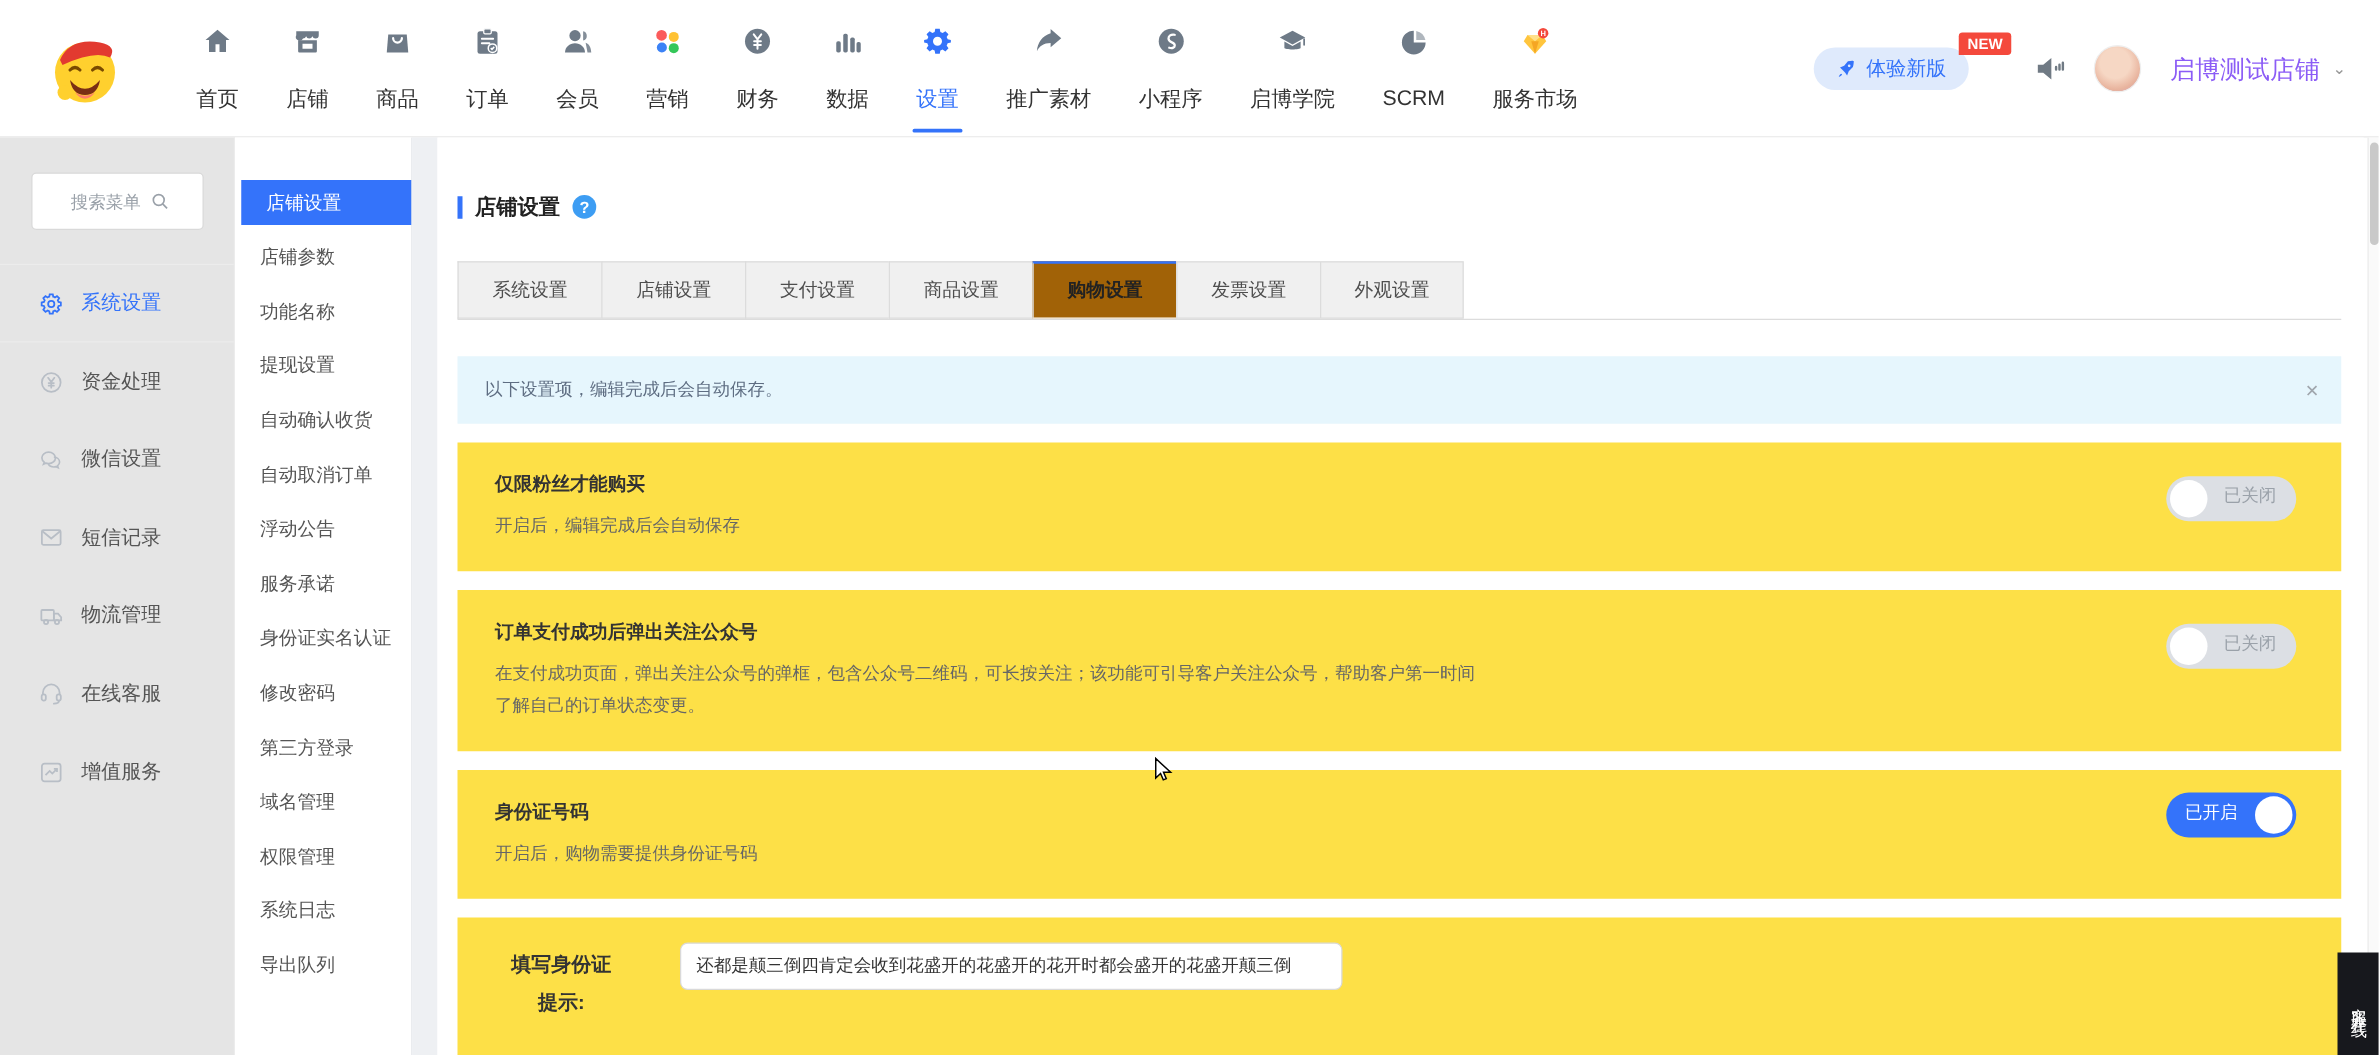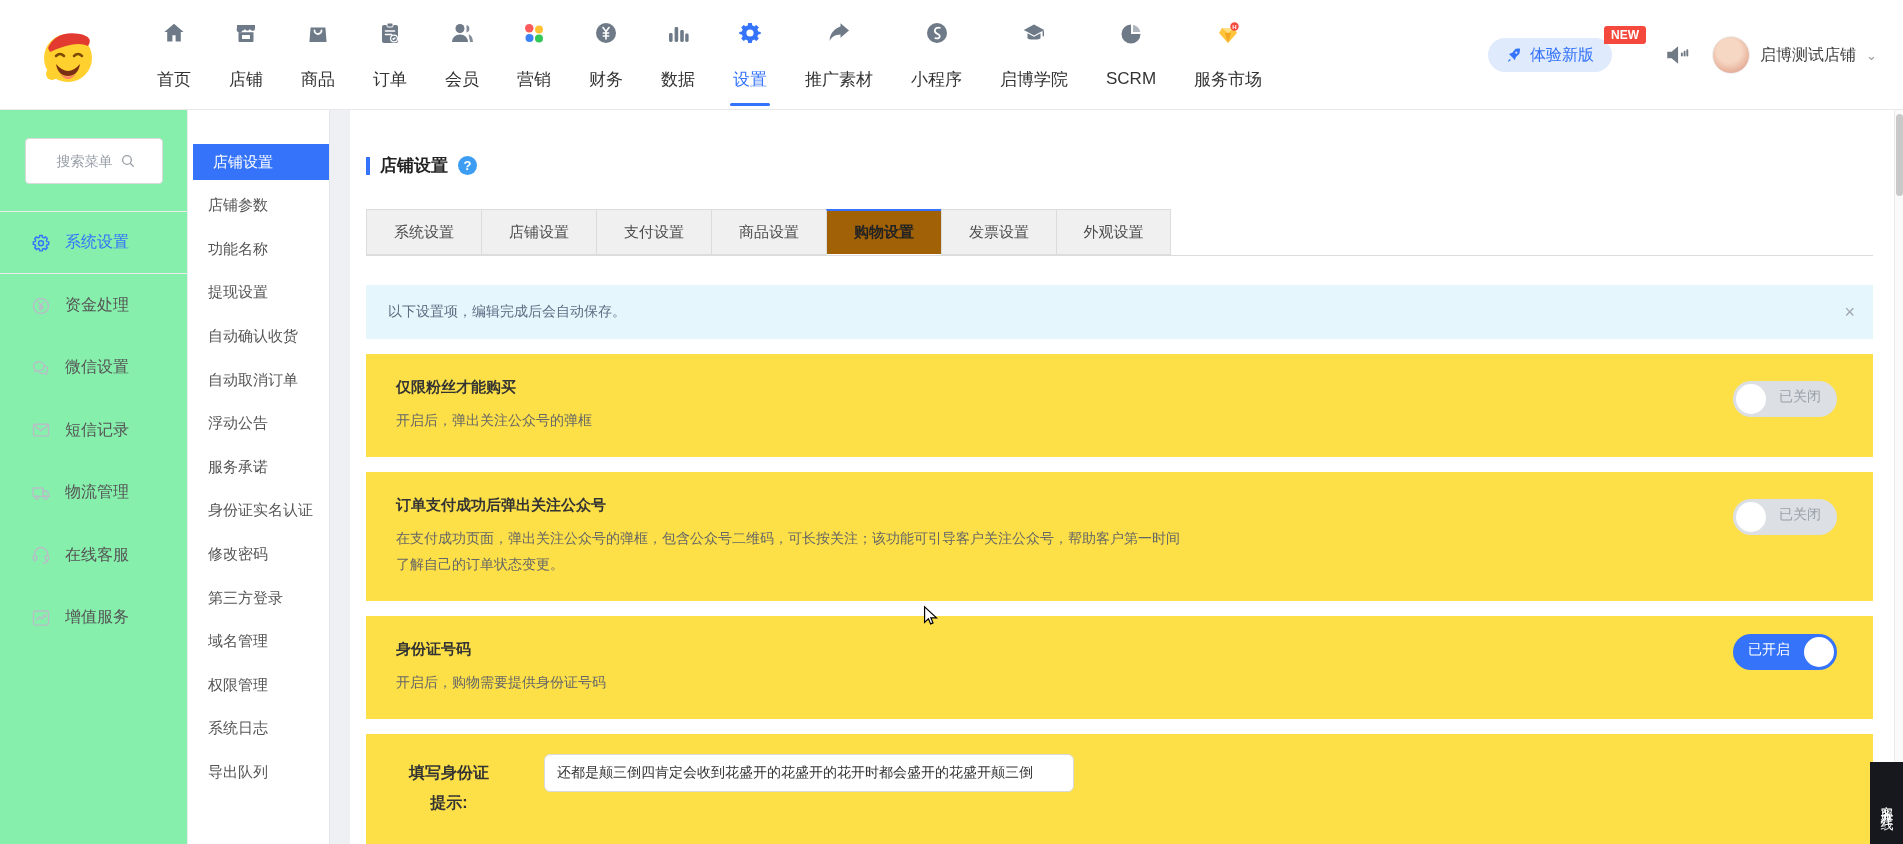--- a/index.html
+++ b/index.html
@@ -18,25 +18,25 @@
   .nav-item.active::after { content:""; position:absolute; left:50%; transform:translateX(-50%); bottom:4px; width:40px; height:3px; background:#3473fa; border-radius:2px; }
   svg { display:block; }
 
   
   .hdr-right { position:absolute; right:26px; top:0; height:110px; display:flex; align-items:center; gap:22px; }
   .trynew { position:relative; display:flex; align-items:center; gap:8px; background:#dfeafc; color:#3473fa; font-size:16px; height:34px; padding:0 18px; border-radius:17px; cursor:pointer; }
   .newbadge { position:absolute; right:-34px; top:-12px; background:#f4493c; color:#fff; font-size:12px; font-weight:bold; padding:2px 7px; border-radius:3px 3px 3px 0; }
   .speaker { color:#707a84; cursor:pointer; margin-left:30px;}
   .account { display:flex; align-items:center; gap:10px; cursor:pointer; }
   .avatar { width:38px; height:38px; border-radius:50%; background:radial-gradient(circle at 45% 38%, #f6d7c4 0 40%, #e8b39d 70%, #caa0c0 100%); border:1px solid #eee; }
-  .acc-name { font-size:16px; color:#404040; }
+  .acc-name { font-size:20px; color:#8b5cf6;margin-left:13px; }
   .chev { color:#999; font-size:13px; }
 
   
-  .sidebar { position:absolute; left:0; top:110px; width:188px; height:734px; background:#86efac; border-right:1px solid #ececec; }
+  .sidebar { position:absolute; left:0; top:110px; width:188px; height:734px; background:#e5e5e5; border-right:1px solid #ececec; }
   .searchwrap { height:102px; display:flex; align-items:center; justify-content:center; border-bottom:1px solid #ececec; }
   .searchbox { position:relative; width:138px; height:46px; border:1px solid #d9d9d9; border-radius:4px; background:#fff; }
   .searchbox input { width:100%; height:100%; border:none; outline:none; text-align:center; font-size:14px; color:#333; background:transparent; padding-right:18px; font-family:inherit; }
   .searchbox input::placeholder { color:#9aa1a9; }
   .search-glass { position:absolute; right:26px; top:14px; color:#9aa1a9; }
   .side-item { height:62.4px; display:flex; align-items:center; padding-left:30px; gap:13px; font-size:16px; color:#555; cursor:pointer; }
   .side-item .sico { width:22px; height:22px; color:#b8bec6; display:flex; align-items:center; justify-content:center; }
   .side-item.active { color:#3473fa; border-bottom:1px solid #ececec; }
   .side-item.active .sico { color:#3473fa; }
 
@@ -433,21 +433,21 @@
         </div>
     </div>
 
     <div class="banner">
       <span class="btext">以下设置项，编辑完成后会自动保存。</span>
       <span class="bclose">×</span>
     </div>
 
     <section class="srow">
       <div class="rtitle">仅限粉丝才能购买</div>
-      <div class="rdesc">开启后，弹出关注公众号的弹框</div>
+      <div class="rdesc">开启后，编辑完成后会自动保存</div>
       <div class="toggle off" style="top:27px">
         <span class="knob"></span>
         <span class="tlabel">已关闭</span>
       </div>
     </section>
 
     <section class="srow">
       <div class="rtitle">订单支付成功后弹出关注公众号</div>
       <div class="rdesc">在支付成功页面，弹出关注公众号的弹框，包含公众号二维码，可长按关注；该功能可引导客户关注公众号，帮助客户第一时间了解自己的订单状态变更。</div>
       <div class="toggle off" style="top:27px">

